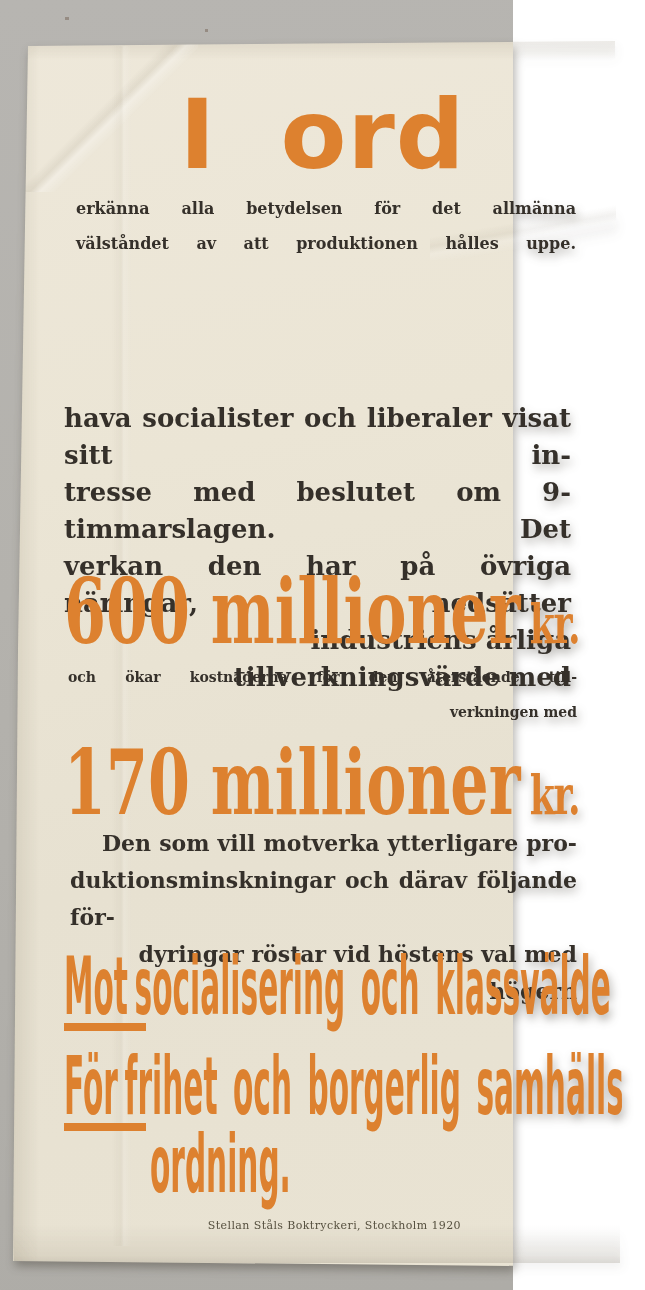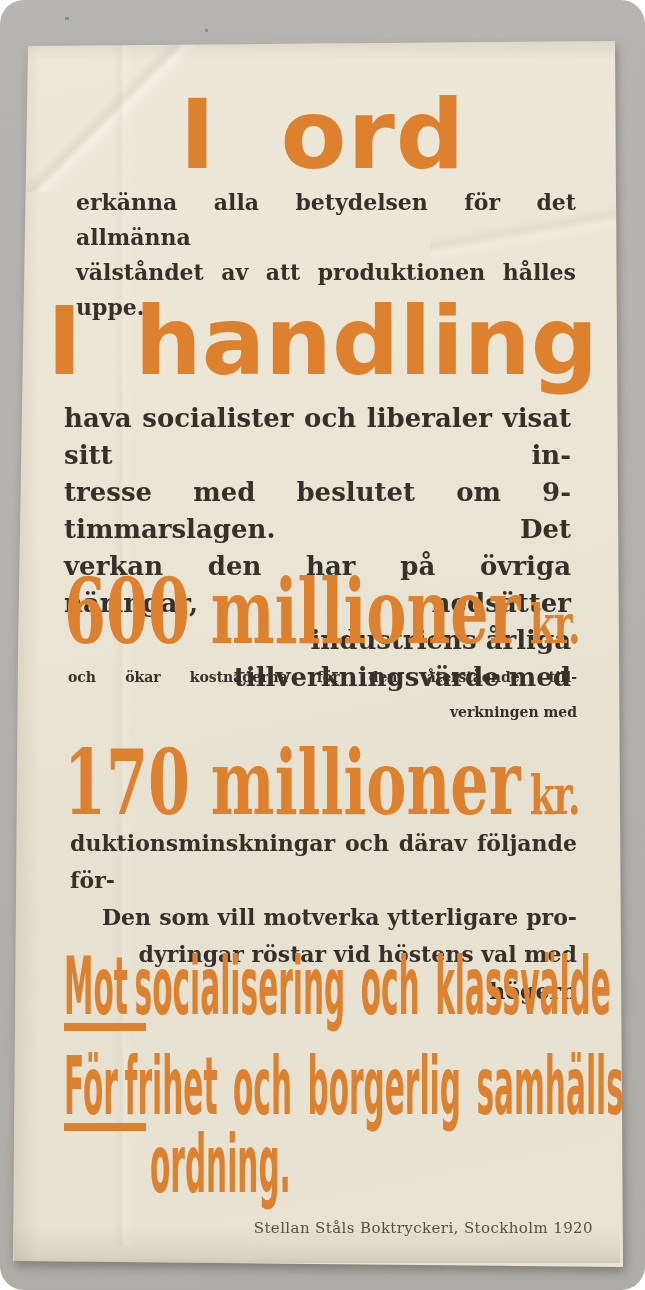--- a/index.html
+++ b/index.html
@@ -1,20 +1,20 @@
 <!DOCTYPE html>
 <html><head>
 <meta charset="utf-8">
 <title>Poster</title>
 <style>
   html,body{margin:0;padding:0;}
   body{width:645px;height:1290px;overflow:hidden;
        font-family:"DejaVu Serif", serif;}
-  .stage{position:relative;width:645px;height:1290px;
-         background:linear-gradient(175deg,#b7b5b1 0%,#b4b2ad 45%,#aeaca7 100%);border-radius:24px;}
+  .stage{position:relative;width:513px;height:1290px;
+         background:linear-gradient(175deg,#b7b5b1 0%,#b4b2ad 45%,#aeaca7 100%);}
   .speck{position:absolute;background:#7c6a5c;opacity:.55;}
   .speck.s1{left:65px;top:17px;width:4px;height:3px;}
   .speck.s2{left:205px;top:29px;width:3px;height:3px;}
 
   .sheet-wrap{position:absolute;inset:0;filter:drop-shadow(2px 5px 5px rgba(55,50,40,.38));}
   .sheet{position:absolute;inset:0;
          clip-path:polygon(28px 46px,615px 41px,619px 650px,623px 1267px,13px 1261px,18px 650px);
          background:linear-gradient(168deg,#eee8da 0%,#ebe5d5 35%,#e7e1d1 65%,#e9e3d3 100%);}
   .shade{position:absolute;pointer-events:none;}
   .top-shade{left:20px;top:40px;width:600px;height:20px;
@@ -33,21 +33,21 @@
   .headline{position:absolute;left:0;width:645px;text-align:center;
             font-family:"DejaVu Sans", sans-serif;font-weight:bold;color:#dd812f;
             white-space:nowrap;}
   .headline.h1{top:87px;font-size:96px;line-height:96px;word-spacing:30px;letter-spacing:1px;}
   .headline.h2{top:295px;font-size:94px;line-height:94px;word-spacing:20px;}
 
   .para{position:absolute;color:#35302a;font-weight:bold;
         font-family:"DejaVu Serif", serif;}
   .para .jl{text-align:justify;text-align-last:justify;}
   .para .ll{text-align:right;}
-  .p1{top:185px;left:76px;width:500px;font-size:22px;line-height:35px;}
+  .p1{top:191px;left:76px;width:500px;font-size:16px;line-height:35px;}
   .p2{top:400px;left:64px;width:507px;font-size:26px;line-height:37px;}
   .p3{top:660px;left:68px;width:509px;font-size:14px;line-height:35px;}
   .p4{top:825px;left:70px;width:507px;font-size:22px;line-height:37px;}
   .p4 .indent{text-indent:32px;}
 
   .figure{position:absolute;left:64px;color:#dd812f;font-weight:bold;
           font-family:"DejaVu Serif", serif;font-size:90px;line-height:90px;
           white-space:nowrap;transform:scaleX(.67);transform-origin:left center;}
   .figure.f1{top:566px;}
   .figure.f2{top:737px;}
@@ -59,21 +59,21 @@
           word-spacing:14px;}
   .sl1{top:947px;}
   .sl2{top:1047px;}
   .sl3{top:1125px;left:150px;}
   .slogan .rest{margin-left:18px;}
   .ubar{position:absolute;height:8px;background:#dd812f;}
   .ubar.b1{left:64px;top:1023px;width:82px;}
   .ubar.b2{left:64px;top:1123px;width:82px;}
 
   .imprint{position:absolute;right:52px;top:1219px;color:#56503f;
-           font-family:"DejaVu Serif", serif;font-size:15px;letter-spacing:.4px;}
+           font-family:"DejaVu Serif", serif;font-size:11px;letter-spacing:.4px;}
 </style>
 </head>
 <body>
 
 <div class="stage">
   <div class="speck s1"></div>
   <div class="speck s2"></div>
 
   <div class="sheet-wrap">
     <div class="sheet">
@@ -84,21 +84,20 @@
       <div class="shade left-shade"></div>
       <div class="shade bottom-fold"></div>
 
       <div class="headline h1">I ord</div>
 
       <div class="para p1">
         <div class="jl">erkänna alla betydelsen för det allmänna</div>
         <div class="jl">välståndet av att produktionen hålles uppe.</div>
       </div>
 
-      <div class="headline h2">I handling</div>
 
       <div class="para p2">
         <div class="jl">hava socialister och liberaler visat sitt in-</div>
         <div class="jl">tresse med beslutet om 9-timmarslagen. Det</div>
         <div class="jl">verkan den har på övriga näringar, nedsätter</div>
         <div class="ll">industriens årliga tillverkningsvärde med</div>
       </div>
 
       <div class="figure f1">
         <span>600 millioner</span><span class="unit">kr.</span>
@@ -107,22 +106,22 @@
       <div class="para p3">
         <div class="jl">och ökar kostnaderna för den återstående till-</div>
         <div class="ll">verkningen med</div>
       </div>
 
       <div class="figure f2">
         <span>170 millioner</span><span class="unit">kr.</span>
       </div>
 
       <div class="para p4">
+        <div class="jl indent">Den som vill motverka ytterligare pro-</div>
         <div class="jl">duktionsminskningar och därav följande för-</div>
-        <div class="jl indent">Den som vill motverka ytterligare pro-</div>
         <div class="ll">dyringar röstar vid höstens val med högern</div>
       </div>
 
       <div class="slogan sl1">
         <span class="lead">Mot</span><span class="rest">socialisering och klassvälde</span>
       </div>
       <div class="ubar b1"></div>
 
       <div class="slogan sl2">
         <span class="lead">För</span><span class="rest">frihet och borgerlig samhälls-</span>

